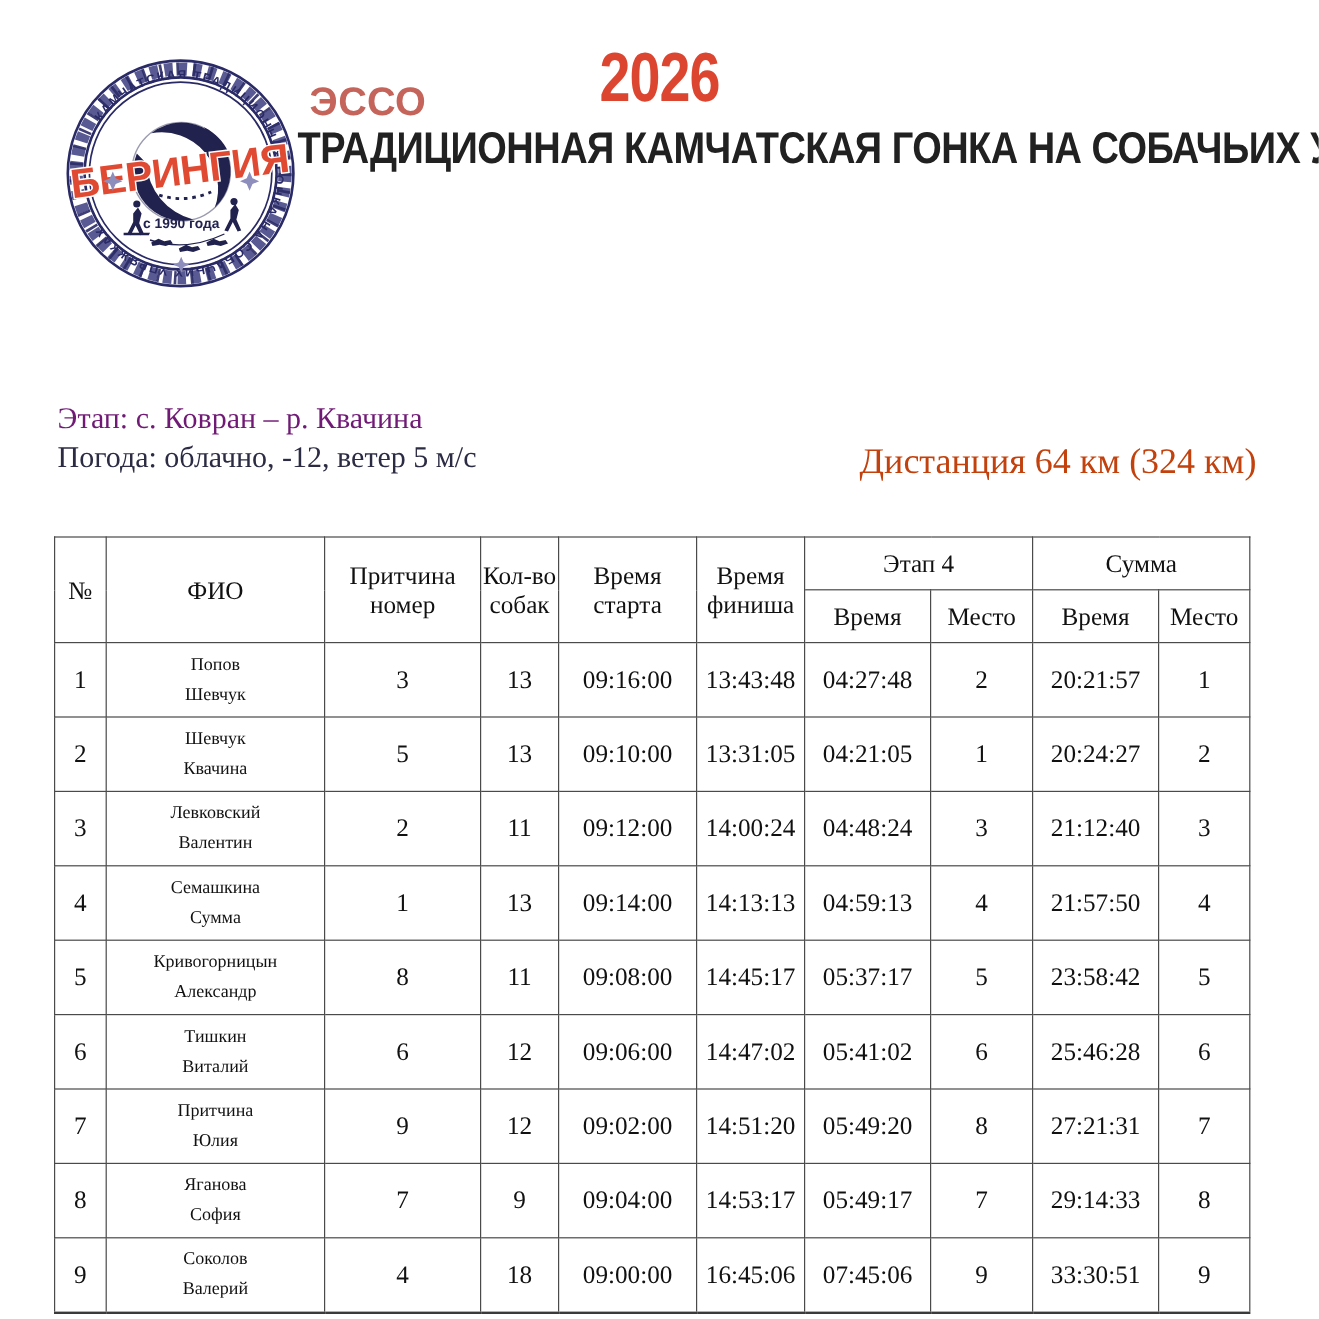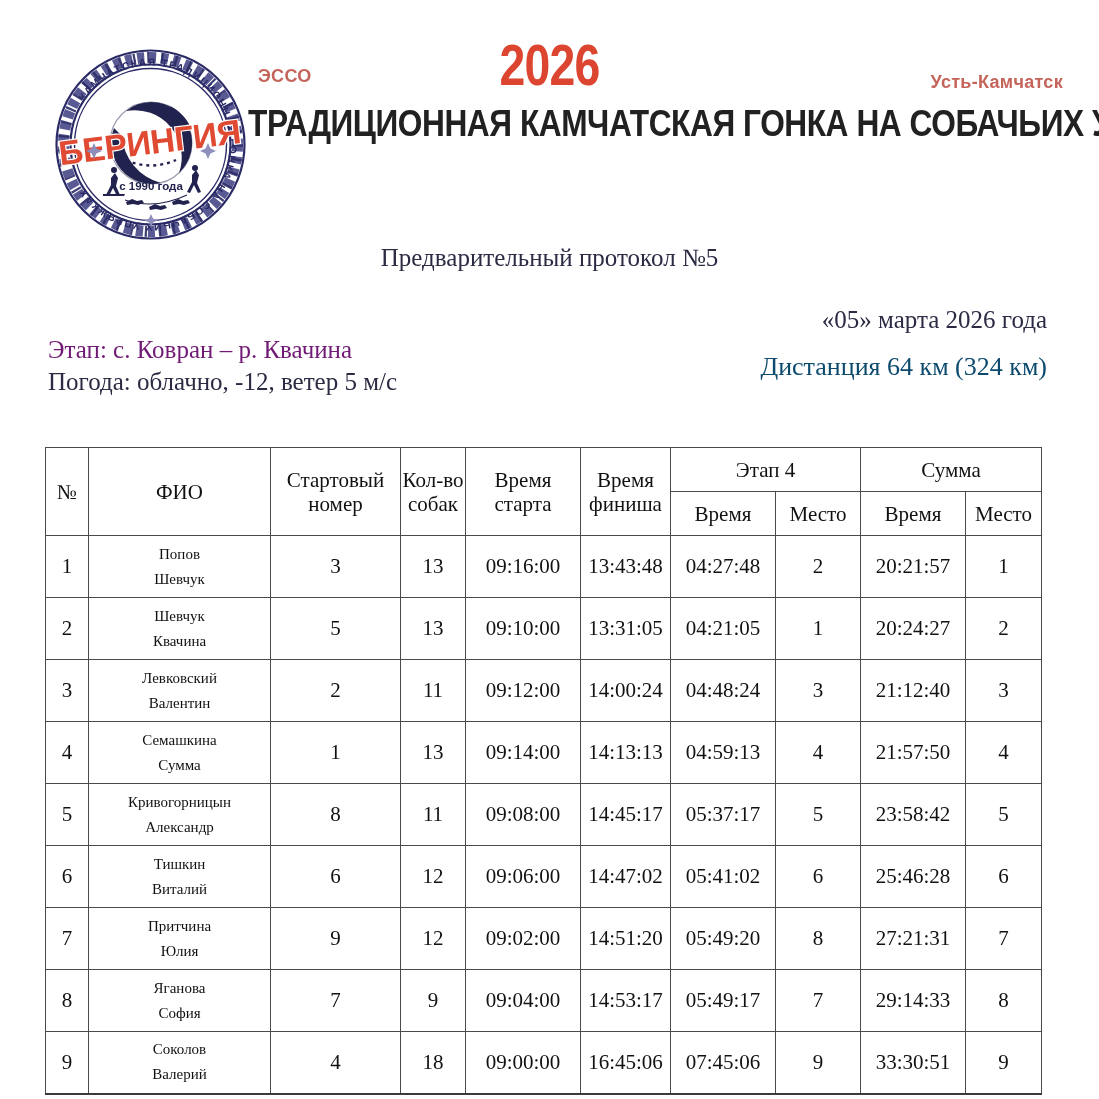--- a/index.html
+++ b/index.html
@@ -27,21 +27,21 @@
     position: absolute;
     left: 48px; top: 42px;
     width: 205px; height: 205px;
   }
   #logo-svg { display: block; width: 205px; height: 205px; }
 
   .city-label {
     position: absolute;
     font-family: "Liberation Sans", "DejaVu Sans", sans-serif;
     font-weight: bold;
-    font-size: 18px;
+    font-size: 33px;
     letter-spacing: 0.3px;
     color: #c4645a;
     white-space: nowrap;
   }
   #city-start { left: 258px; top: 66px; }
   #city-end   { right: 36px; top: 72px; }
 
   #year-label {
     position: absolute;
     left: 0; right: 0; top: 36px;
@@ -94,23 +94,23 @@
   }
   #weather-line {
     position: absolute;
     left: 48px; top: 368px;
     font-size: 25px;
     color: #2b2b44;
     white-space: nowrap;
   }
   #distance-line {
     position: absolute;
-    right: 52px; top: 352px;
-    font-size: 26px;
-    color: #0c4a6e;
+    right: 52px; top: 368px;
+    font-size: 30px;
+    color: #c2410c;
     white-space: nowrap;
   }
 
   
   #table-wrap {
     position: absolute;
     left: 45px; top: 447px;
     width: 996px;
   }
   table.results {
@@ -197,30 +197,27 @@
         <g fill="#8e8ebc">
           <path d="M 46,101 l 2.4,5.6 l 5.6,2.4 l -5.6,2.4 l -2.4,5.6 l -2.4,-5.6 l -5.6,-2.4 l 5.6,-2.4 Z"></path>
           <path d="M 160,101 l 2.4,5.6 l 5.6,2.4 l -5.6,2.4 l -2.4,5.6 l -2.4,-5.6 l -5.6,-2.4 l 5.6,-2.4 Z"></path>
           <path d="M 103,172 l 2,4.6 l 4.6,2 l -4.6,2 l -2,4.6 l -2,-4.6 l -4.6,-2 l 4.6,-2 Z"></path>
         </g>
       </svg>
     </div>
 
     <div class="city-label" id="city-start">ЭССО</div>
 
-    <div class="city-label" id="city-end">Усть-Камчатск</div>
 
     <div id="year-label">2026</div>
 
     <div id="main-headline">ТРАДИЦИОННАЯ КАМЧАТСКАЯ ГОНКА НА СОБАЧЬИХ УПРЯЖКАХ</div>
   </div>
 
-  <div id="protocol-title">Предварительный протокол №5</div>
-
-  <div id="doc-date">«05» марта 2026 года</div>
+
 
   <div id="stage-line">Этап: с. Ковран – р. Квачина</div>
 
   <div id="weather-line">Погода: облачно, -12, ветер 5 м/с</div>
 
   <div id="distance-line">Дистанция 64 км (324 км)</div>
 
   <div id="table-wrap">
     <table class="results">
       <colgroup>
@@ -232,21 +229,21 @@
         <col style="width:90px">
         <col style="width:105px">
         <col style="width:85px">
         <col style="width:105px">
         <col style="width:76px">
       </colgroup>
       <thead>
         <tr>
           <th class="tall" rowspan="2">№</th>
           <th class="tall" rowspan="2">ФИО</th>
-          <th class="tall" rowspan="2">Стартовый номер</th>
+          <th class="tall" rowspan="2">Притчина номер</th>
           <th class="tall" rowspan="2">Кол-во собак</th>
           <th class="tall" rowspan="2">Время старта</th>
           <th class="tall" rowspan="2">Время финиша</th>
           <th class="group-head bold" colspan="2">Этап 4</th>
           <th class="group-head" colspan="2">Сумма</th>
         </tr>
         <tr>
           <th>Время</th>
           <th>Место</th>
           <th>Время</th>

